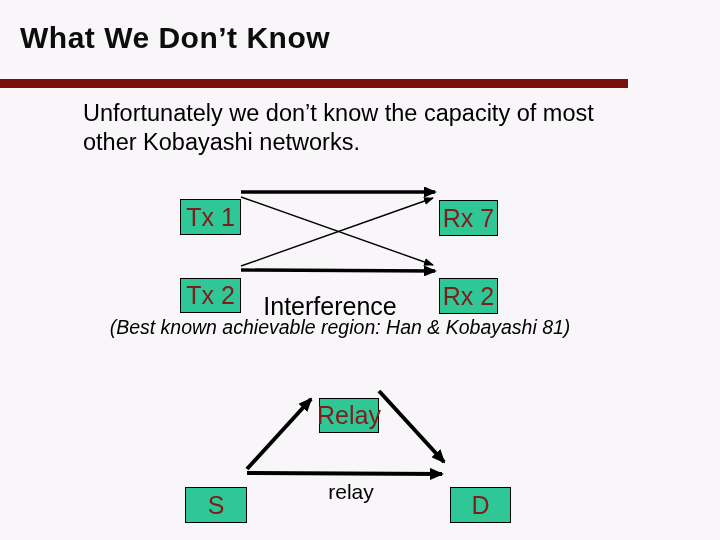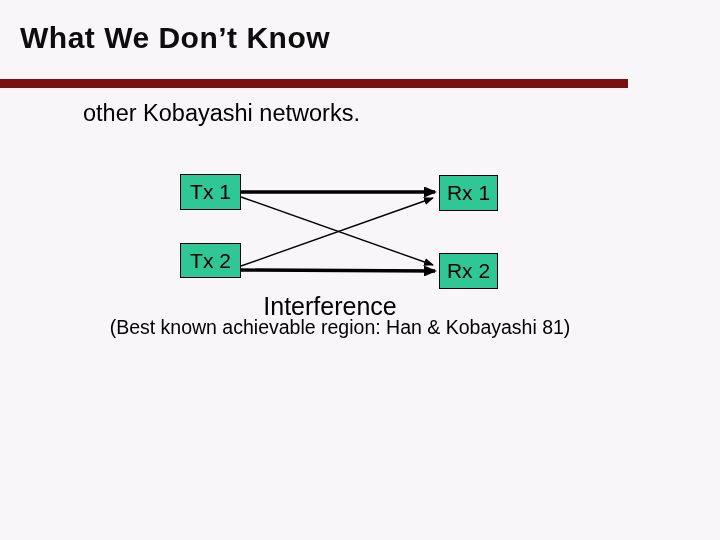--- a/index.html
+++ b/index.html
@@ -57,43 +57,44 @@
     left: 0;
     top: 0;
   }
   .node {
     position: absolute;
     background: var(--node-fill);
     border: 1px solid var(--node-border);
     display: flex;
     align-items: center;
     justify-content: center;
-    font-size: 21px;
-    color: #000000;
+    font-size: 25px;
+    color: #7f1d1d;
+    margin-top: 25px;
   }
   .diagram-interference { left: 160px; top: 170px; width: 360px; height: 150px; }
   .node-tx1 { left: 20px;  top: 4px;  width: 61px; height: 36px; }
   .node-rx1 { left: 279px; top: 5px;  width: 59px; height: 36px; }
-  .node-tx2 { left: 20px;  top: 73px; width: 61px; height: 35px; }
+  .node-tx2 { left: 20px;  top: 83px; width: 61px; height: 35px; }
   .node-rx2 { left: 279px; top: 83px; width: 59px; height: 36px; }
   .interference-label {
     position: absolute;
     left: 150px;
     top: 292px;
     width: 360px;
     text-align: center;
     font-size: 25px;
   }
   .caption {
     position: absolute;
     text-align: center;
     font-size: 19.5px;
     white-space: nowrap;
   }
-  .caption-interference { left: 20px; top: 316px; width: 640px; }
+  .caption-interference { left: 20px; top: 316px; width: 640px; font-style: italic; }
   .caption-relay        { left: 0px;  top: 503px; width: 620px; }
   .diagram-relay { left: 170px; top: 370px; width: 360px; height: 135px; }
   .node-relay { left: 149px; top: 3px;  width: 60px; height: 35px; }
   .node-s     { left: 15px;  top: 92px; width: 62px; height: 36px; }
   .node-d     { left: 280px; top: 92px; width: 61px; height: 36px; }
   .relay-label {
     position: absolute;
     left: 61px;
     top: 110px;
     width: 240px;
@@ -106,43 +107,60 @@
 </head>
 <body>
 
 <div class="slide">
 
   <div class="page-title">What We Don’t Know</div>
 
   <div class="accent-bar"></div>
 
   <div class="body-text">
+    <div>Unfortunately we don’t know the capacity of most</div>
     <div>other Kobayashi networks.</div>
   </div>
 
   <div class="diagram diagram-interference">
     <svg width="360" height="150" viewBox="0 0 360 150">
       <defs>
         <marker id="ahb" markerUnits="userSpaceOnUse" markerWidth="13" markerHeight="11" refX="11" refY="5.5" orient="auto">
           <path d="M0,0 L13,5.5 L0,11 Z"></path>
         </marker>
         <marker id="ahs" markerUnits="userSpaceOnUse" markerWidth="10" markerHeight="8" refX="9" refY="4" orient="auto">
           <path d="M0,0 L10,4 L0,8 Z"></path>
         </marker>
       </defs>
       <line x1="81" y1="22" x2="275" y2="22" stroke-width="3.4" marker-end="url(#ahb)"></line>
       <line x1="81" y1="100" x2="275" y2="101" stroke-width="3.4" marker-end="url(#ahb)"></line>
       <line x1="81" y1="27" x2="273" y2="95" stroke-width="1.4" marker-end="url(#ahs)"></line>
       <line x1="81" y1="96" x2="273" y2="28" stroke-width="1.4" marker-end="url(#ahs)"></line>
     </svg>
     <div class="node node-tx1">Tx 1</div>
-    <div class="node node-rx1">Rx 1</div>
+    <div class="node node-rx1">Rx 7</div>
     <div class="node node-tx2">Tx 2</div>
     <div class="node node-rx2">Rx 2</div>
   </div>
 
   <div class="interference-label">Interference</div>
 
   <div class="caption caption-interference">(Best known achievable region: Han &amp; Kobayashi 81)</div>
 
+  <div class="diagram diagram-relay">
+    <svg width="360" height="135" viewBox="0 0 360 135">
+      <defs>
+        <marker id="ahr" markerUnits="userSpaceOnUse" markerWidth="14" markerHeight="12" refX="12" refY="6" orient="auto">
+          <path d="M0,0 L14,6 L0,12 Z"></path>
+        </marker>
+      </defs>
+      <line x1="77" y1="99" x2="141" y2="29" stroke-width="4" marker-end="url(#ahr)"></line>
+      <line x1="209" y1="21" x2="274" y2="92" stroke-width="4" marker-end="url(#ahr)"></line>
+      <line x1="77" y1="103" x2="272" y2="104" stroke-width="4" marker-end="url(#ahr)"></line>
+    </svg>
+    <div class="node node-relay">Relay</div>
+    <div class="node node-s">S</div>
+    <div class="node node-d">D</div>
+    <div class="relay-label">relay</div>
+  </div>
 
 
 </div>
 
 </body></html>

